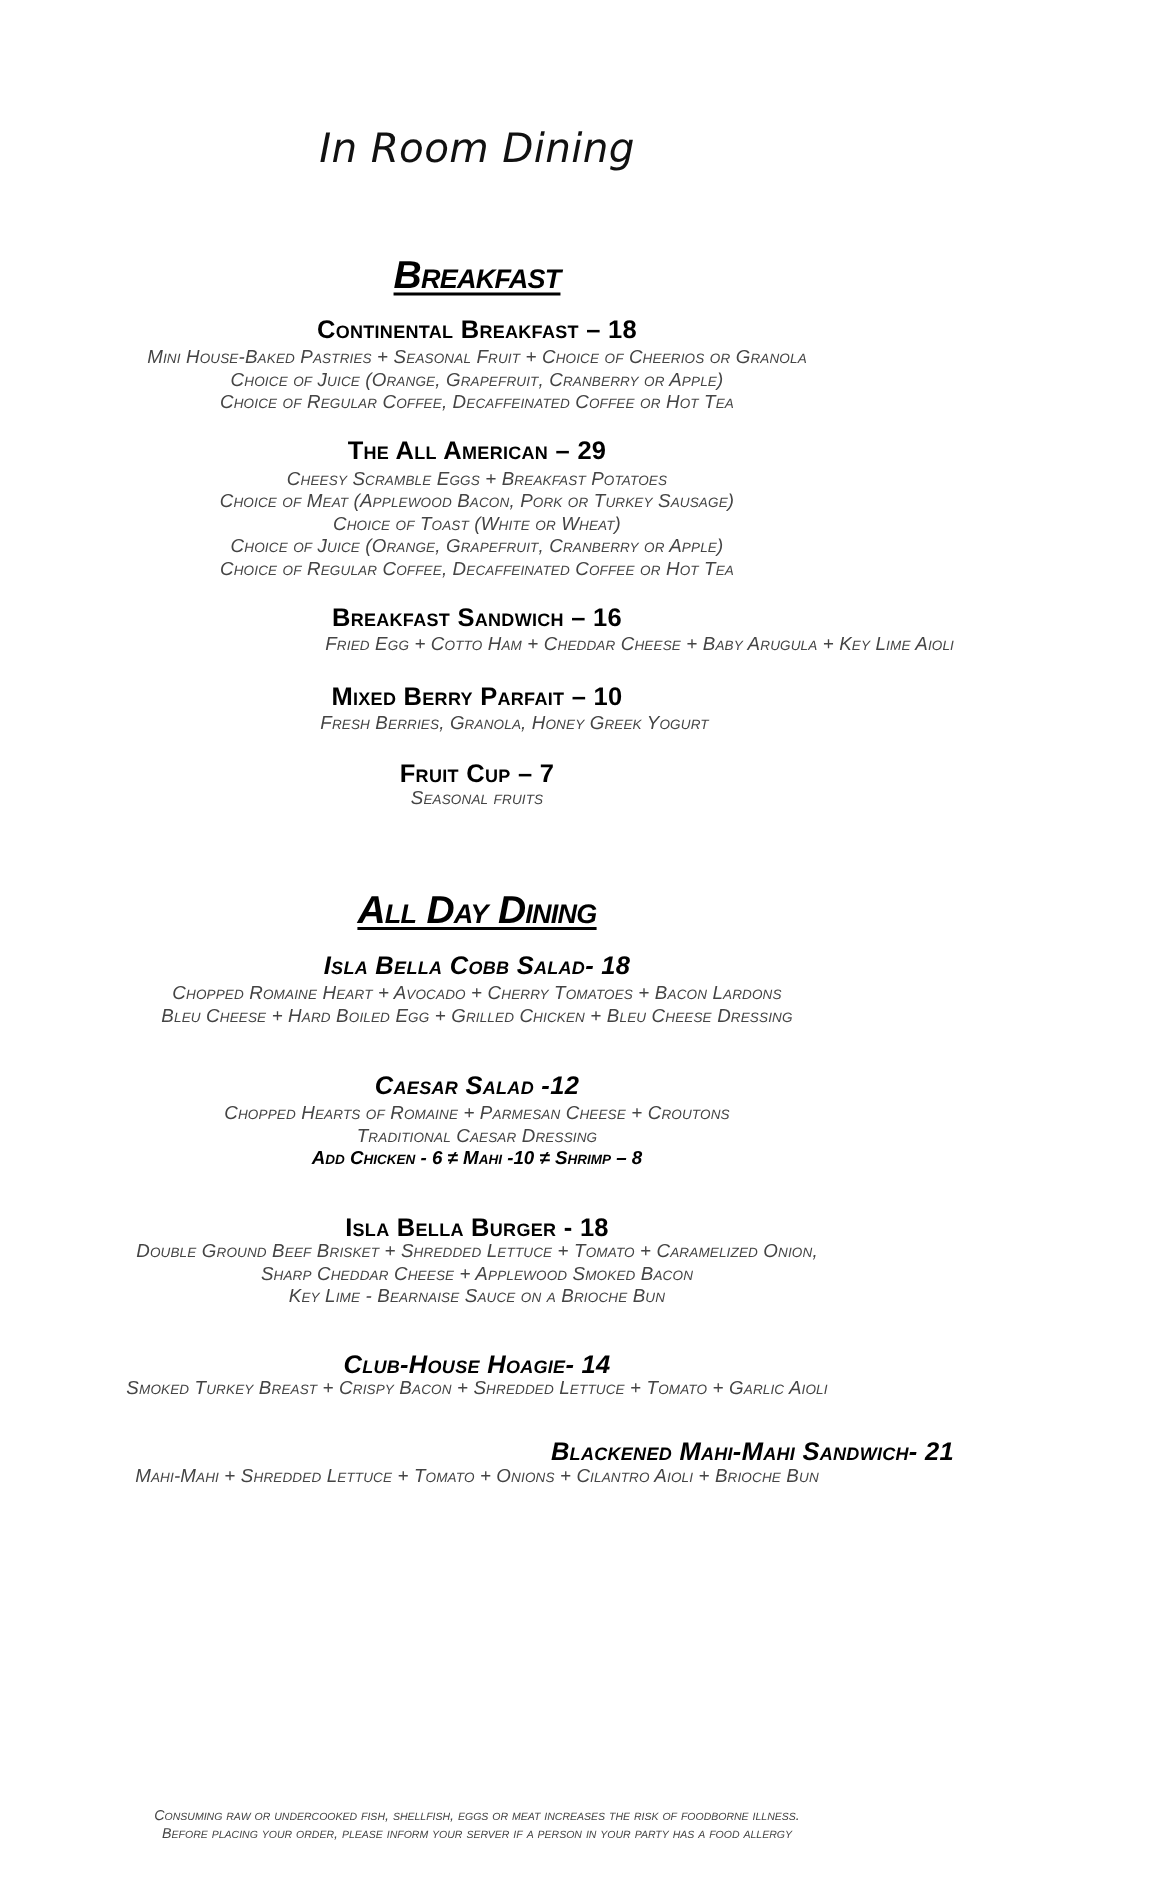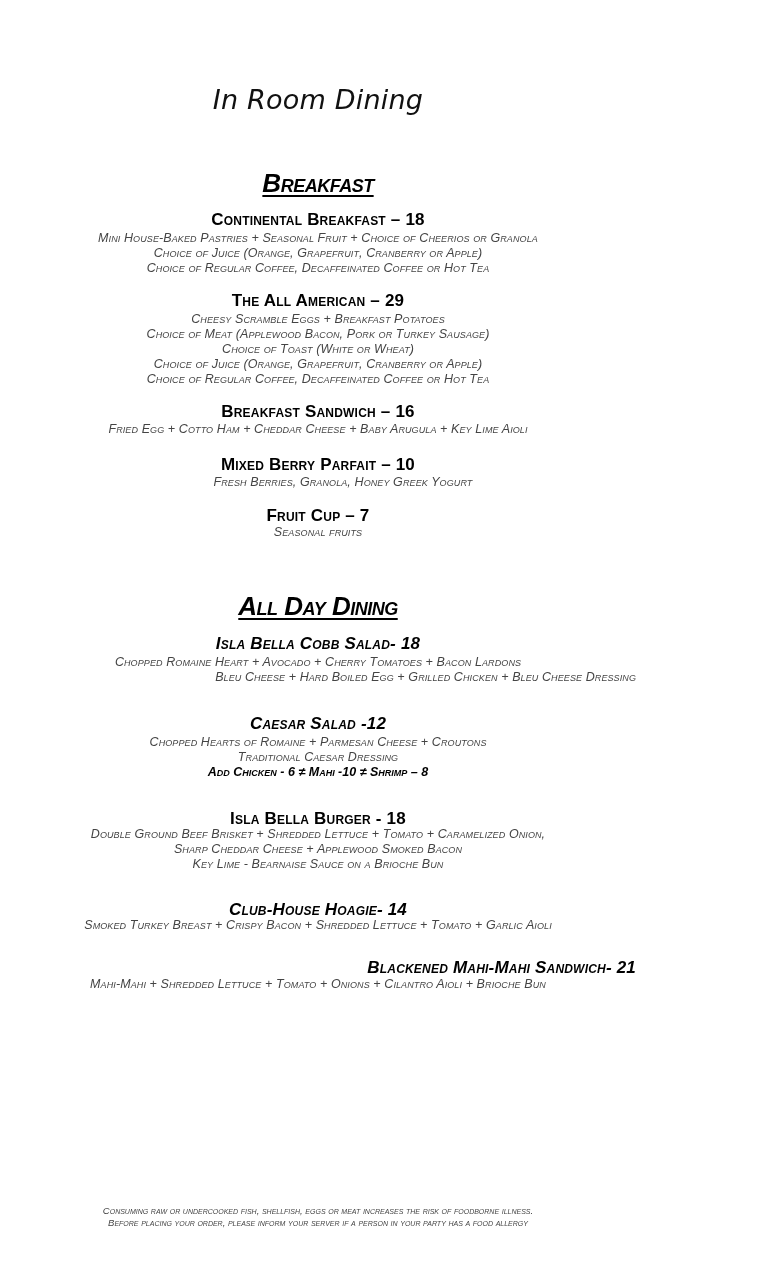--- a/index.html
+++ b/index.html
@@ -32,33 +32,33 @@
   <div class="line desc" style="top:261px;">Choice of Regular Coffee, Decaffeinated Coffee or Hot Tea</div>
 
   <div class="line item-b" style="top:291px;">The All American – 29</div>
   <div class="line desc" style="top:312px;">Cheesy Scramble Eggs + Breakfast Potatoes</div>
   <div class="line desc" style="top:327px;">Choice of Meat (Applewood Bacon, Pork or Turkey Sausage)</div>
   <div class="line desc" style="top:342px;">Choice of Toast (White or Wheat)</div>
   <div class="line desc" style="top:357px;">Choice of Juice (Orange, Grapefruit, Cranberry or Apple)</div>
   <div class="line desc" style="top:372px;">Choice of Regular Coffee, Decaffeinated Coffee or Hot Tea</div>
 
   <div class="line item-b" style="top:402px;">Breakfast Sandwich – 16</div>
-  <div class="line desc" style="top:422px;">Fried Egg + Cotto Ham + Cheddar Cheese + Baby Arugula + Key Lime Aioli</div>
+  <div class="line desc" style="top:422px;text-align:right;">Fried Egg + Cotto Ham + Cheddar Cheese + Baby Arugula + Key Lime Aioli</div>
 
   <div class="line item-b" style="top:455px;">Mixed Berry Parfait – 10</div>
   <div class="line desc" style="top:475px;padding-left:25px;">Fresh Berries, Granola, Honey Greek Yogurt</div>
 
   <div class="line item-b" style="top:506px;">Fruit Cup – 7</div>
   <div class="line desc" style="top:525px;">Seasonal fruits</div>
 
   <div class="line section" style="top:591px;">All Day Dining</div>
 
   <div class="line item-i" style="top:634px;">Isla Bella Cobb Salad- 18</div>
   <div class="line desc" style="top:655px;">Chopped Romaine Heart + Avocado + Cherry Tomatoes + Bacon Lardons</div>
-  <div class="line desc" style="top:670px;text-align:right;">Bleu Cheese + Hard Boiled Egg + Grilled Chicken + Bleu Cheese Dressing</div>
+  <div class="line desc" style="top:670px;">Bleu Cheese + Hard Boiled Egg + Grilled Chicken + Bleu Cheese Dressing</div>
 
   <div class="line item-i" style="top:714px;">Caesar Salad -12</div>
   <div class="line desc" style="top:735px;">Chopped Hearts of Romaine + Parmesan Cheese + Croutons</div>
   <div class="line desc" style="top:750px;">Traditional Caesar Dressing</div>
   <div class="line addon" style="top:765px;">Add Chicken - 6 ≠ Mahi -10 ≠ Shrimp – 8</div>
 
   <div class="line item-b" style="top:809px;">Isla Bella Burger - 18</div>
   <div class="line desc" style="top:827px;">Double Ground Beef Brisket + Shredded Lettuce + Tomato + Caramelized Onion,</div>
   <div class="line desc" style="top:842px;">Sharp Cheddar Cheese + Applewood Smoked Bacon</div>
   <div class="line desc" style="top:857px;">Key Lime - Bearnaise Sauce on a Brioche Bun</div>

